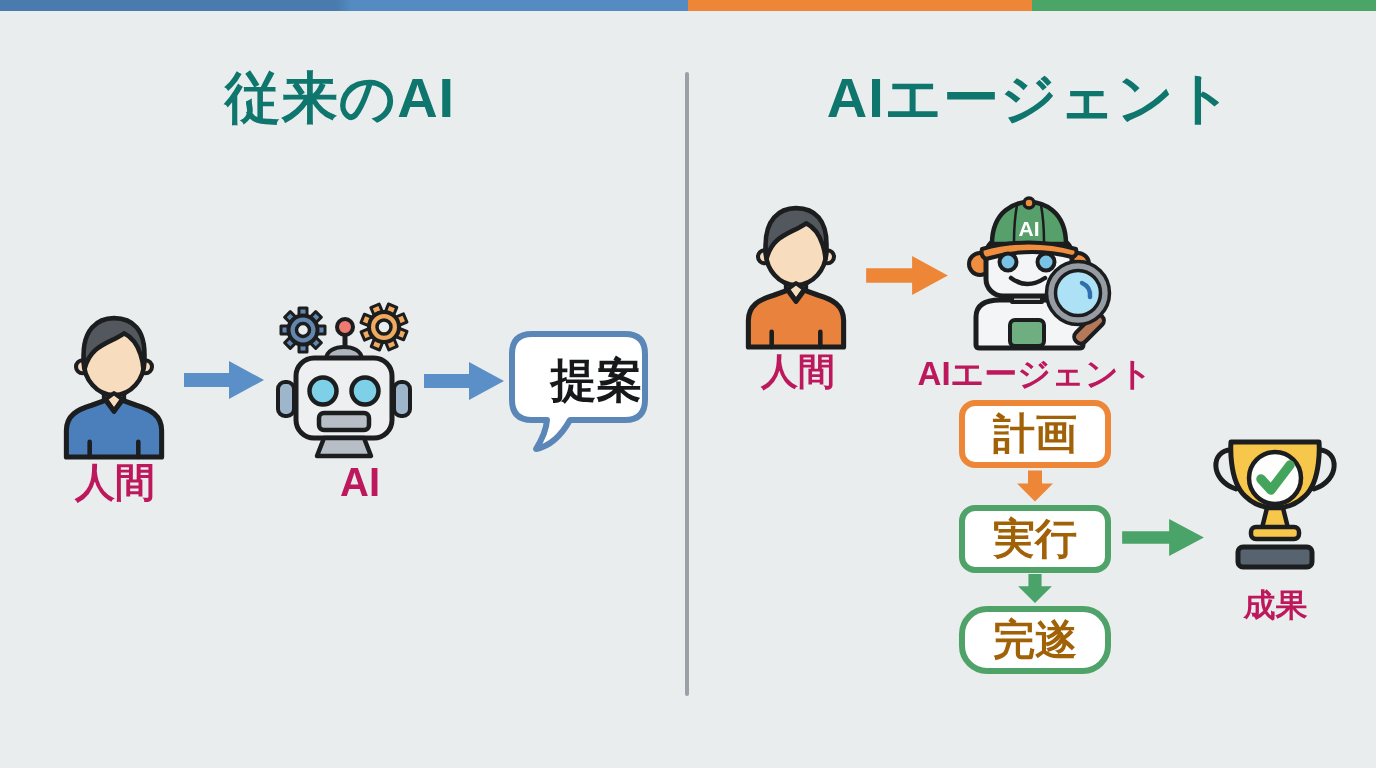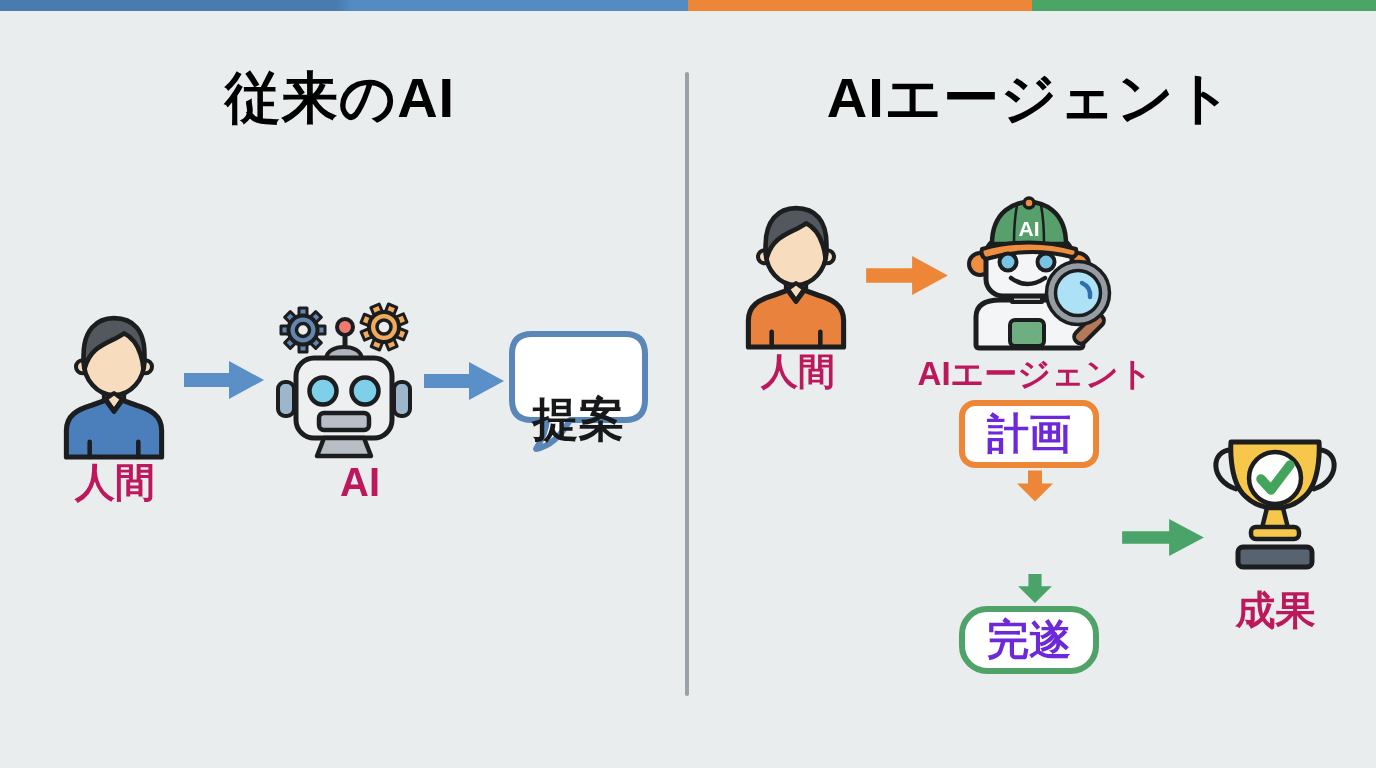--- a/index.html
+++ b/index.html
@@ -8,26 +8,26 @@
   .abs{position:absolute;}
   
   #topbar{left:0;top:0;width:1376px;height:11px;display:flex;}
   .bar-seg{height:100%;}
   .bar-blue{width:688px;background:linear-gradient(90deg,#4a7bae 0%,#4a7bae 49%,#538bc2 51%,#538bc2 100%);}
   .bar-orange{width:344px;background:#ee8637;}
   .bar-green{width:344px;background:#4ba567;}
   
   #divider{left:685px;top:72px;width:4px;height:624px;background:#9aa1a8;border-radius:2px;}
   
-  .title{color:#000000;font-weight:800;font-size:56px;text-align:center;line-height:1.2;letter-spacing:1px;}
+  .title{color:#0f766e;font-weight:800;font-size:56px;text-align:center;line-height:1.2;letter-spacing:1px;}
   .label{color:#be185d;font-weight:800;text-align:center;line-height:1.1;}
   
-  .step-box{box-sizing:border-box;width:140px;height:68px;background:#ffffff;border-radius:16px;
+  .step-box{box-sizing:border-box;width:152px;height:68px;background:#ffffff;border-radius:16px;
             display:flex;align-items:center;justify-content:center;
-            font-size:42px;font-weight:800;color:#6d28d9;}
+            font-size:42px;font-weight:800;color:#a16207;}
   .step-orange{border:6px solid #ee8637;}
   .step-green{border:6px solid #4fa369;}
   
   .bubble-text{font-size:46px;font-weight:800;color:#17181a;text-align:center;}
   svg{display:block;}
 </style>
 </head>
 <body>
 
 <div id="stage">
@@ -102,21 +102,21 @@
     <svg width="84" height="46" viewBox="0 0 84 46">
       <path d="M2,16 H47 V4 L82,23 L47,42 V30 H2 Z" fill="#5b8fc7"></path>
     </svg>
   </div>
 
   <div class="abs" style="left:506px;top:328px;">
     <svg width="145" height="125" viewBox="0 0 145 125" stroke-linejoin="round" stroke-linecap="round">
       <path d="M26,6 H119 Q139,6 139,26 V72 Q139,92 119,92 H64 Q50,117 30,121 Q40,105 41,92 H26 Q6,92 6,72 V26 Q6,6 26,6 Z" fill="#ffffff" stroke="#5b87b8" stroke-width="6"></path>
     </svg>
   </div>
-  <div class="abs bubble-text" style="left:506px;top:350px;width:145px;margin-top:39px;">提案</div>
+  <div class="abs bubble-text" style="left:524px;top:350px;width:145px;">提案</div>
 
   <div class="abs title" style="left:760px;top:64px;width:540px;">AIエージェント</div>
 
   <div class="abs" style="left:740px;top:200px;">
     <svg width="112" height="152" viewBox="0 0 110 150" stroke-linejoin="round" stroke-linecap="round">
       <circle cx="24" cy="56" r="6.5" fill="#f7dcbe" stroke="#1c1d1f" stroke-width="4"></circle>
       <circle cx="86" cy="56" r="6.5" fill="#f7dcbe" stroke="#1c1d1f" stroke-width="4"></circle>
       <rect x="45" y="70" width="20" height="22" fill="#f7dcbe" stroke="#1c1d1f" stroke-width="4"></rect>
       <ellipse cx="55" cy="50" rx="30" ry="34" fill="#f7dcbe" stroke="#1c1d1f" stroke-width="4.5"></ellipse>
       <path d="M26,58 C20,16 42,8 55,8 C70,8 90,16 84,58 C84,58 83,32 65,23 C51,33 32,34 26,58 Z" fill="#53585e" stroke="#1c1d1f" stroke-width="4.5"></path>
@@ -167,20 +167,23 @@
   <div class="abs label" style="left:900px;top:356px;width:270px;font-size:33px;">AIエージェント</div>
 
   <div class="abs step-box step-orange" style="left:959px;top:400px;">
     <span>計画</span>
   </div>
   <div class="abs" style="left:1015px;top:470px;">
     <svg width="40" height="33" viewBox="0 0 40 32">
       <path d="M13,0 H27 V13 H38 L20,31 L2,13 H13 Z" fill="#ee8637"></path>
     </svg>
   </div>
+  <div class="abs step-box step-green" style="left:959px;top:505px;">
+    <span>実行</span>
+  </div>
   <div class="abs" style="left:1015px;top:574px;">
     <svg width="40" height="30" viewBox="0 0 40 32">
       <path d="M13,0 H27 V13 H38 L20,31 L2,13 H13 Z" fill="#4aa368"></path>
     </svg>
   </div>
   <div class="abs step-box step-green" style="left:959px;top:606px;border-radius:28px;">
     <span>完遂</span>
   </div>
 
   <div class="abs" style="left:1120px;top:514px;">
@@ -196,15 +199,15 @@
       <path d="M26,6 H114 C114,6 117,44 100,60 C92,68 81,72 70,72 C59,72 48,68 40,60 C23,44 26,6 26,6 Z" fill="#f6c74a" stroke="#1c1d1f" stroke-width="5"></path>
       <path d="M62,72 L57,92 H83 L78,72 Z" fill="#f6c74a" stroke="#1c1d1f" stroke-width="4.5"></path>
       <rect x="46" y="91" width="48" height="12" rx="5" fill="#f6c74a" stroke="#1c1d1f" stroke-width="4.5"></rect>
       <rect x="33" y="111" width="74" height="20" rx="5" fill="#57636e" stroke="#1c1d1f" stroke-width="5"></rect>
       <g>
         <circle cx="70" cy="42" r="26" fill="#fefefc" stroke="#1c1d1f" stroke-width="4.5"></circle>
         <path d="M56,43 L66,54 L85,29" fill="none" stroke="#44a45c" stroke-width="9.5"></path>
       </g>
     </svg>
   </div>
-  <div class="abs label" style="left:1198px;top:588px;width:155px;font-size:40px;">成果</div>
+  <div class="abs label" style="left:1198px;top:588px;width:155px;font-size:32px;">成果</div>
 
 </div>
 
 </body></html>

